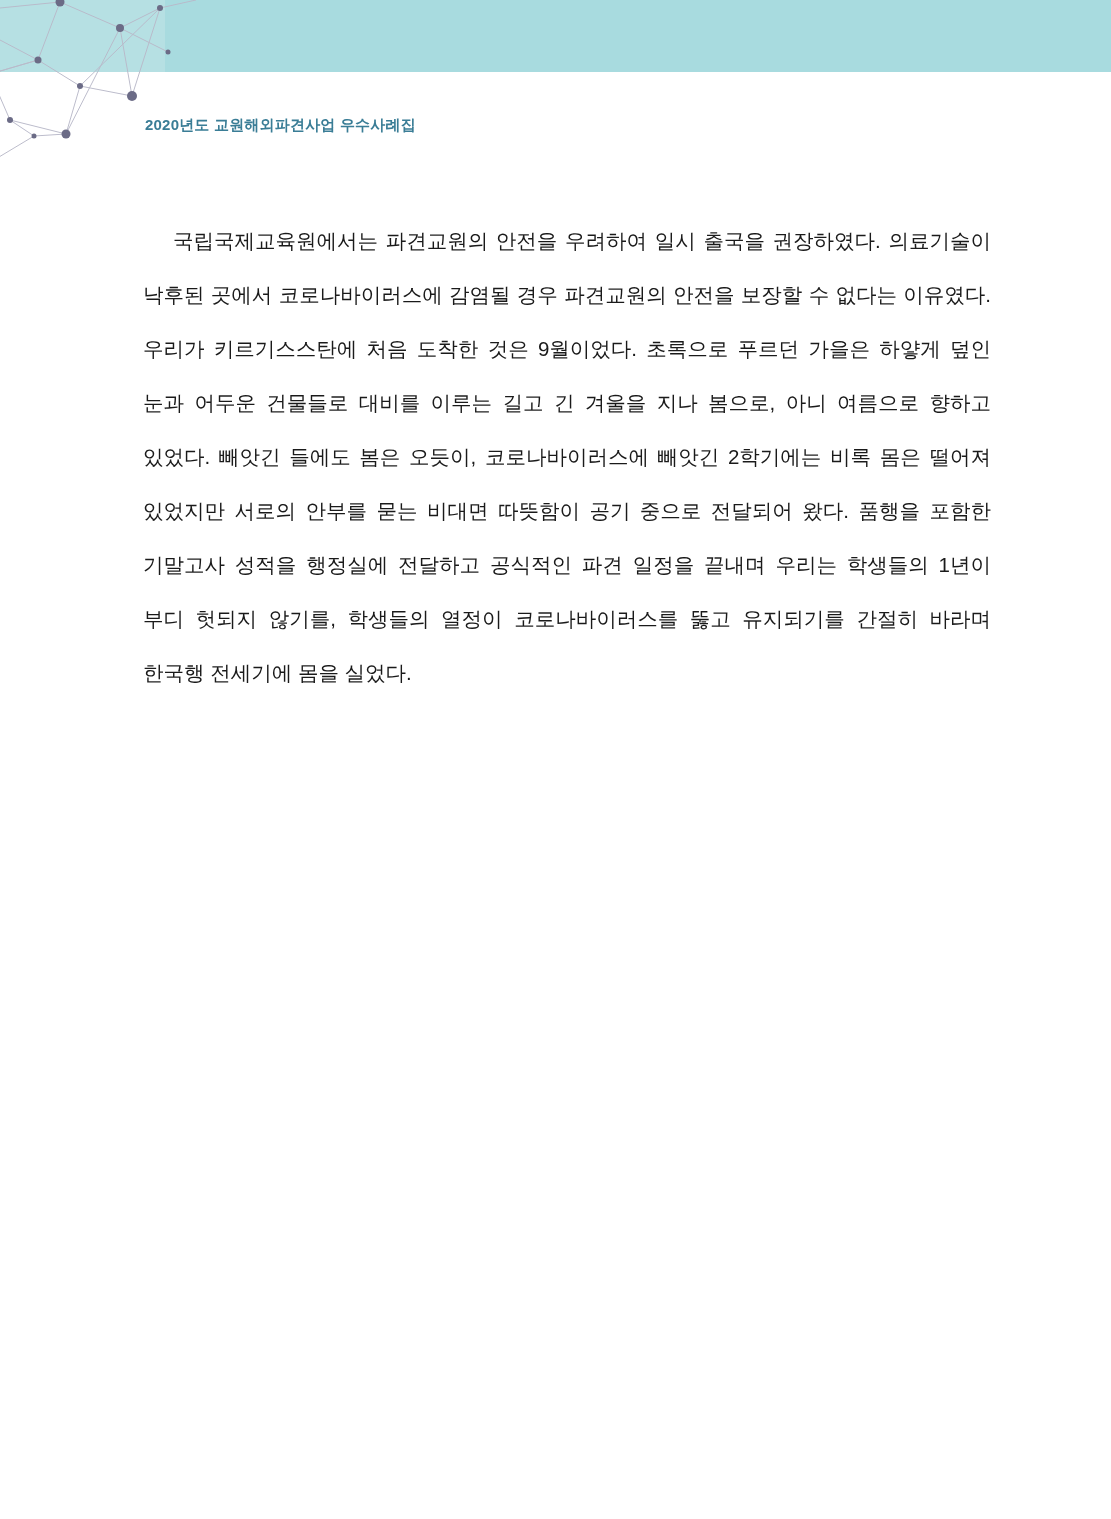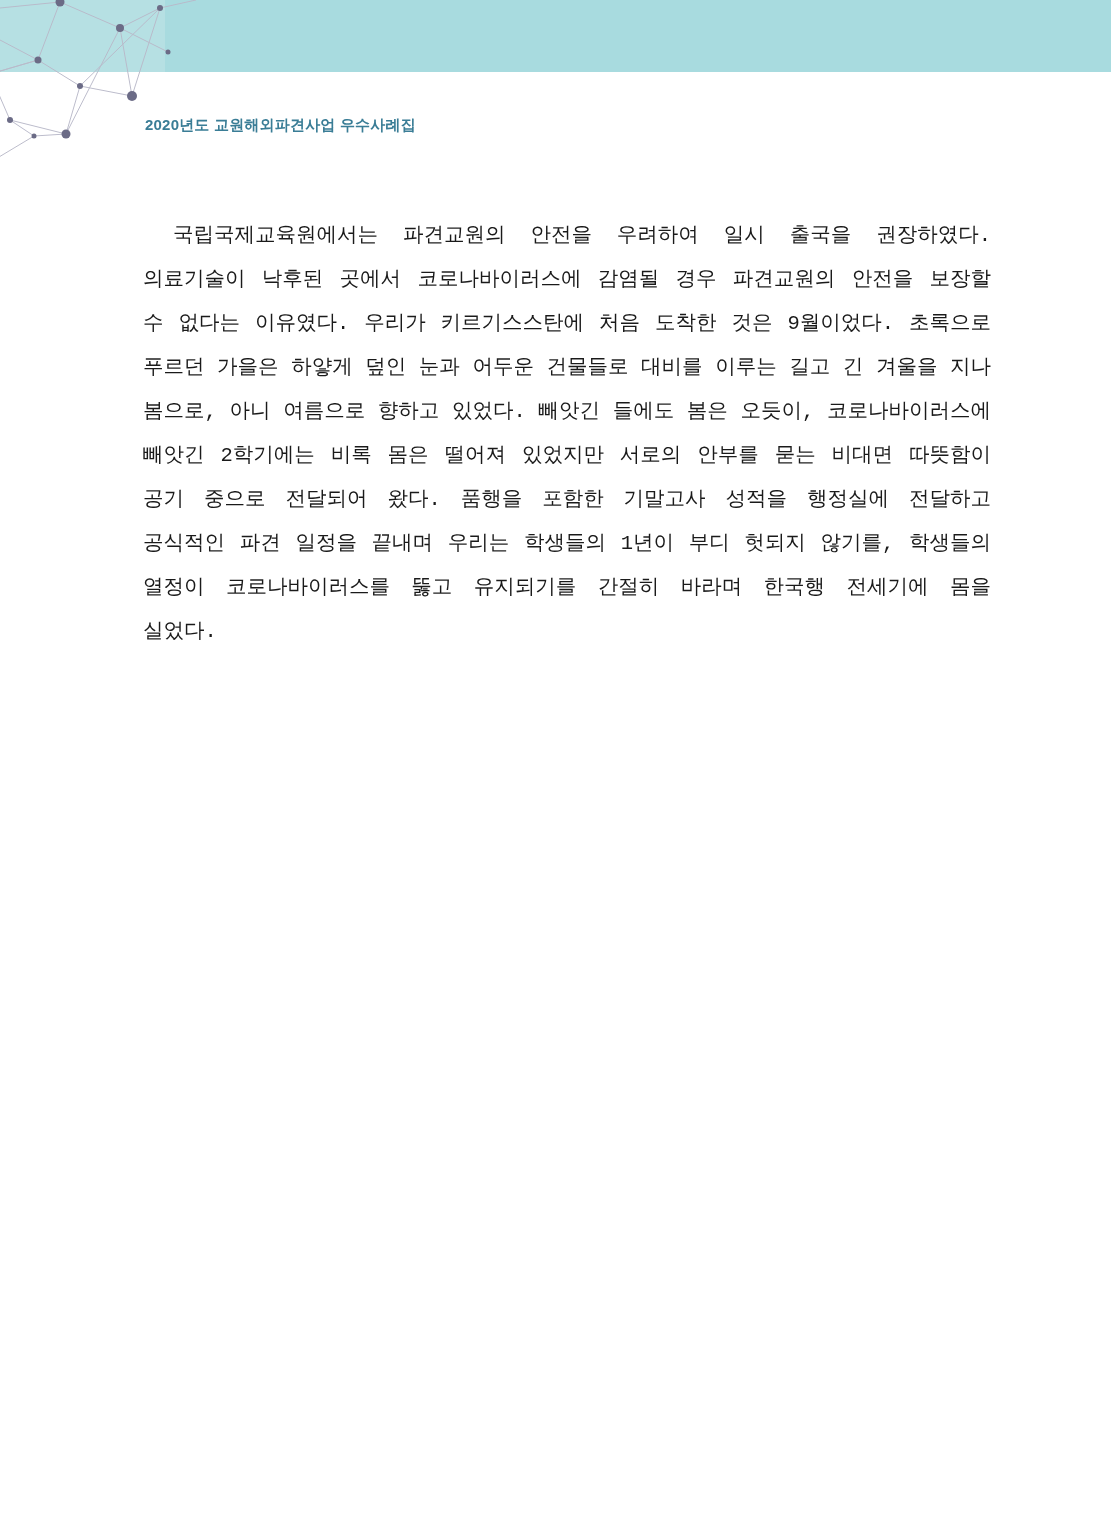--- a/index.html
+++ b/index.html
@@ -53,23 +53,23 @@
     letter-spacing: 0.2px;
     white-space: nowrap;
   }
 
   
   .body-copy {
     position: absolute;
     top: 193px;
     left: 143px;
     width: 848px;
-    font-family: Liberation Mono, monospace;
+    font-family: Liberation Sans, sans-serif;
     font-size: 20.5px;
-    line-height: 44px;
+    line-height: 54px;
     color: #1a1a1a;
     text-align: justify;
     text-justify: inter-word;
     text-indent: 30px;
     word-break: keep-all;
   }
 
   
   .footer {
     position: absolute;

